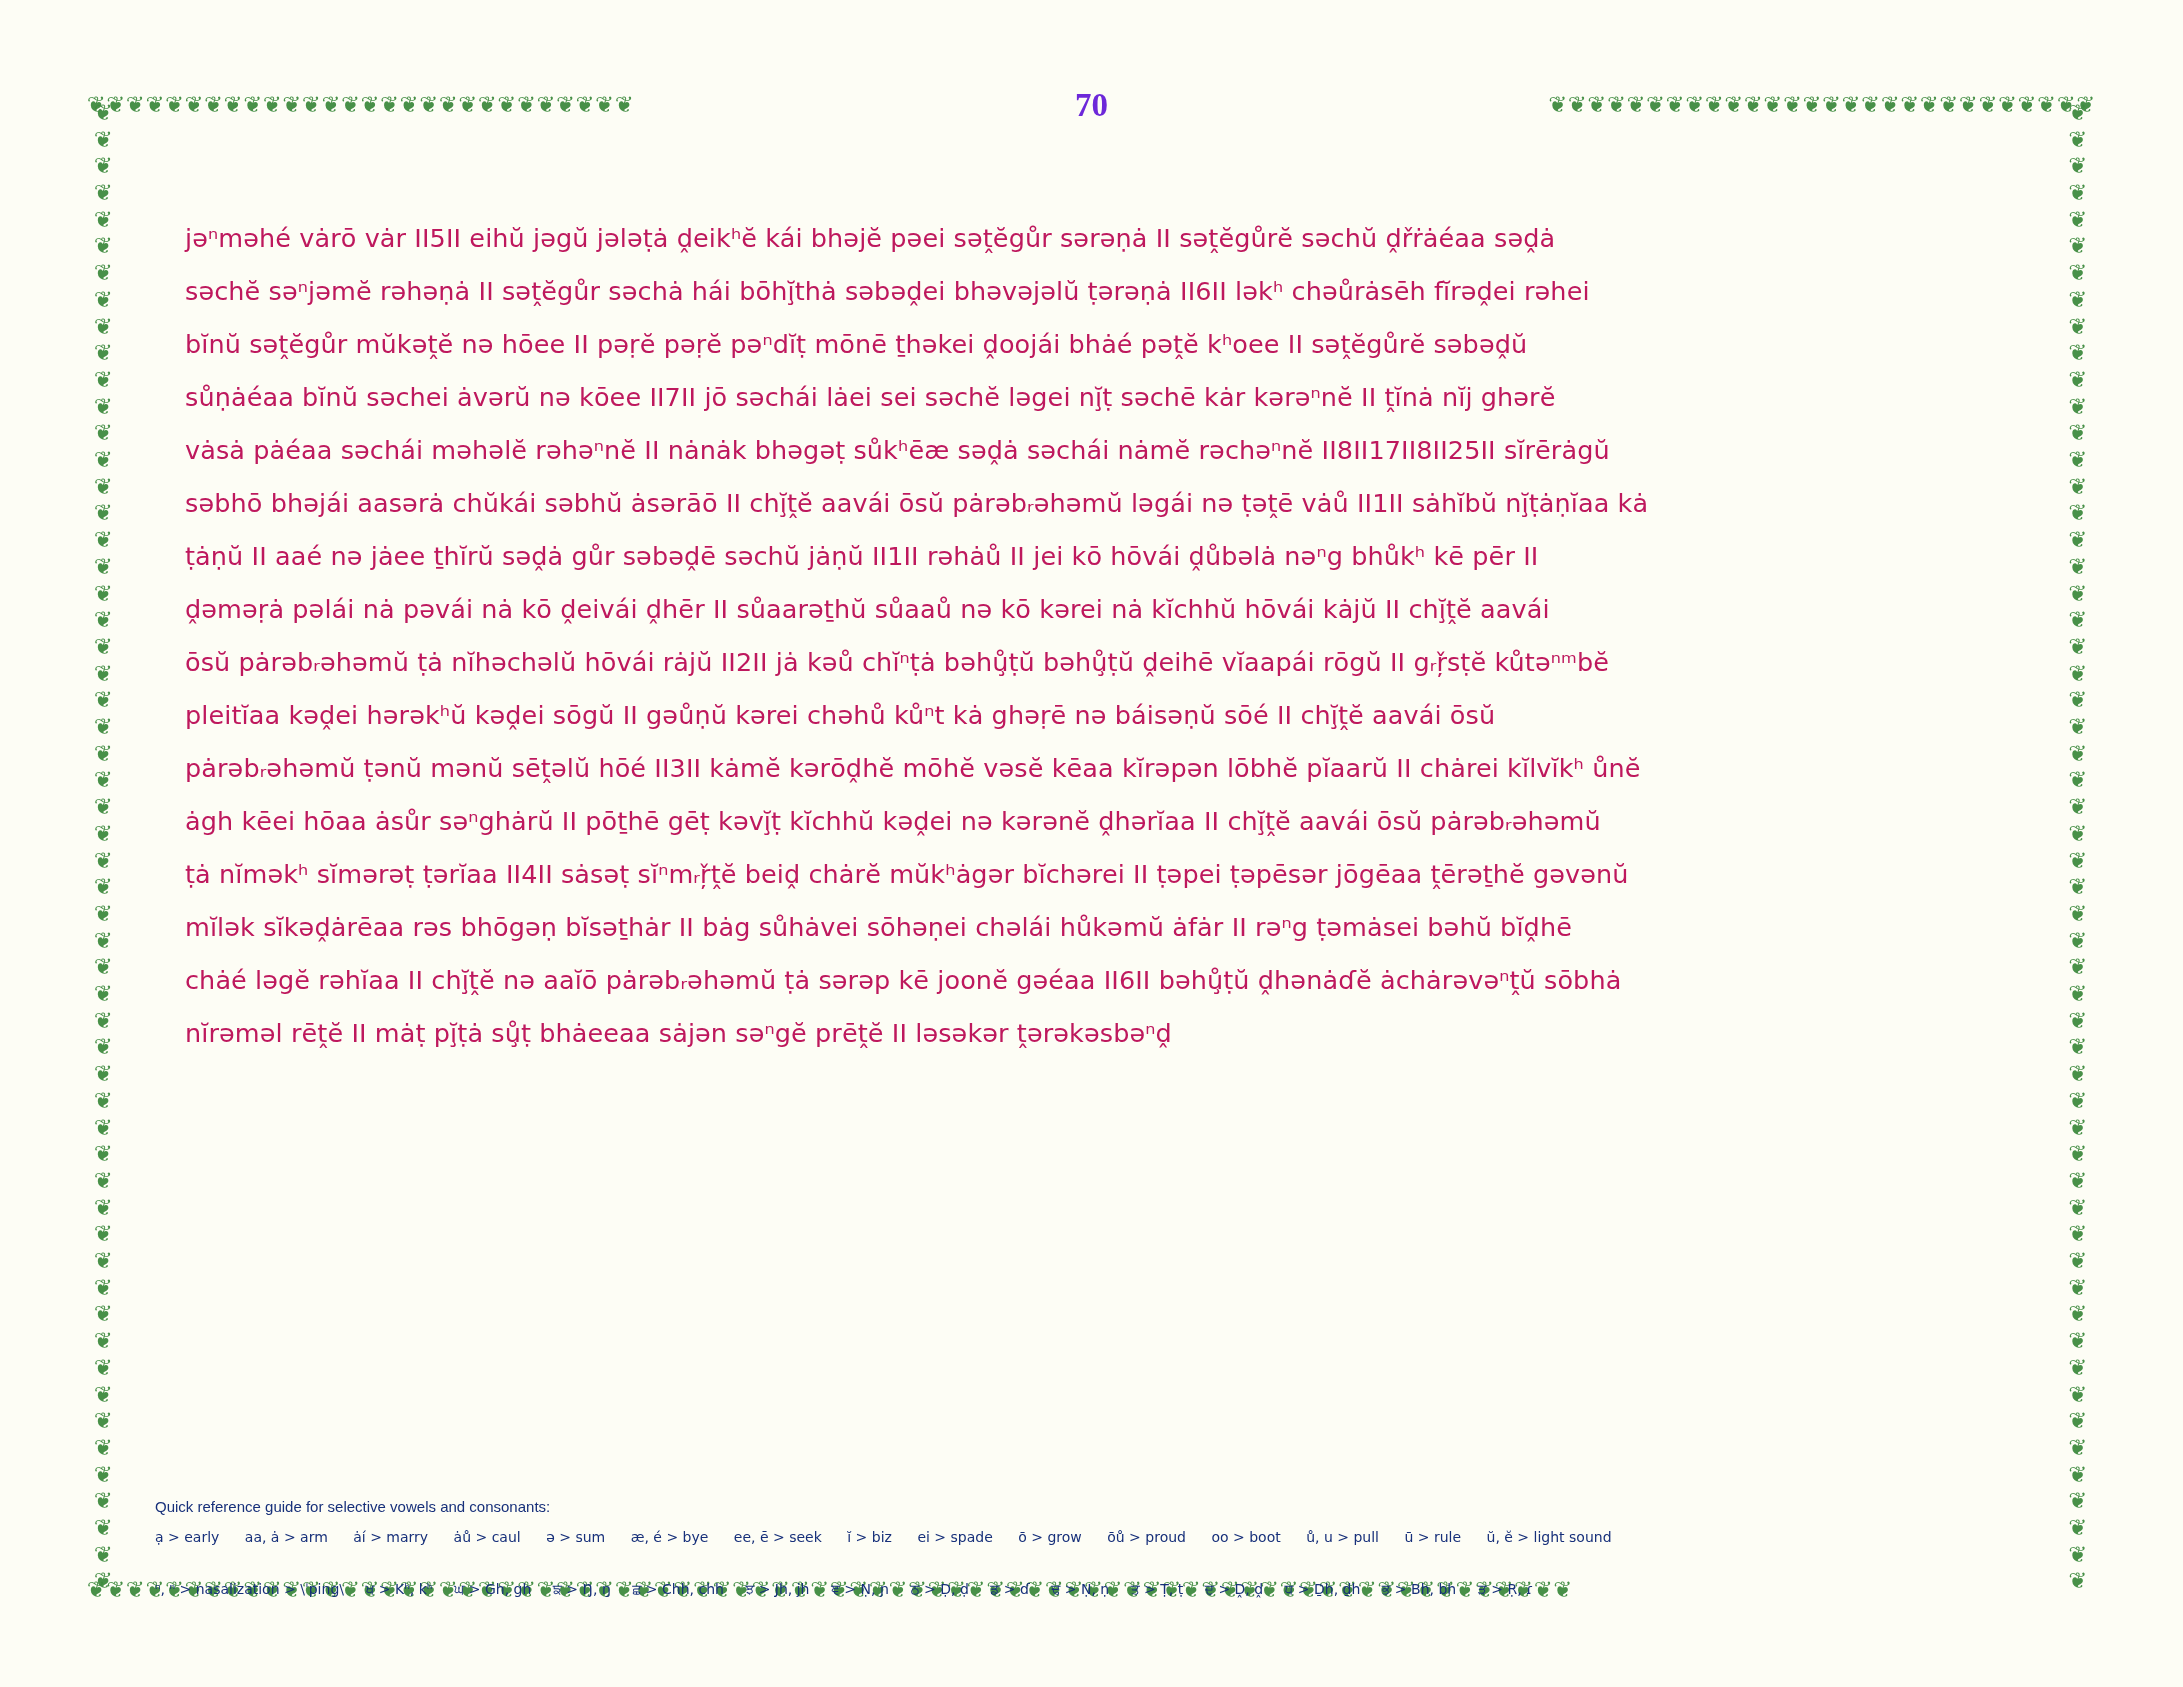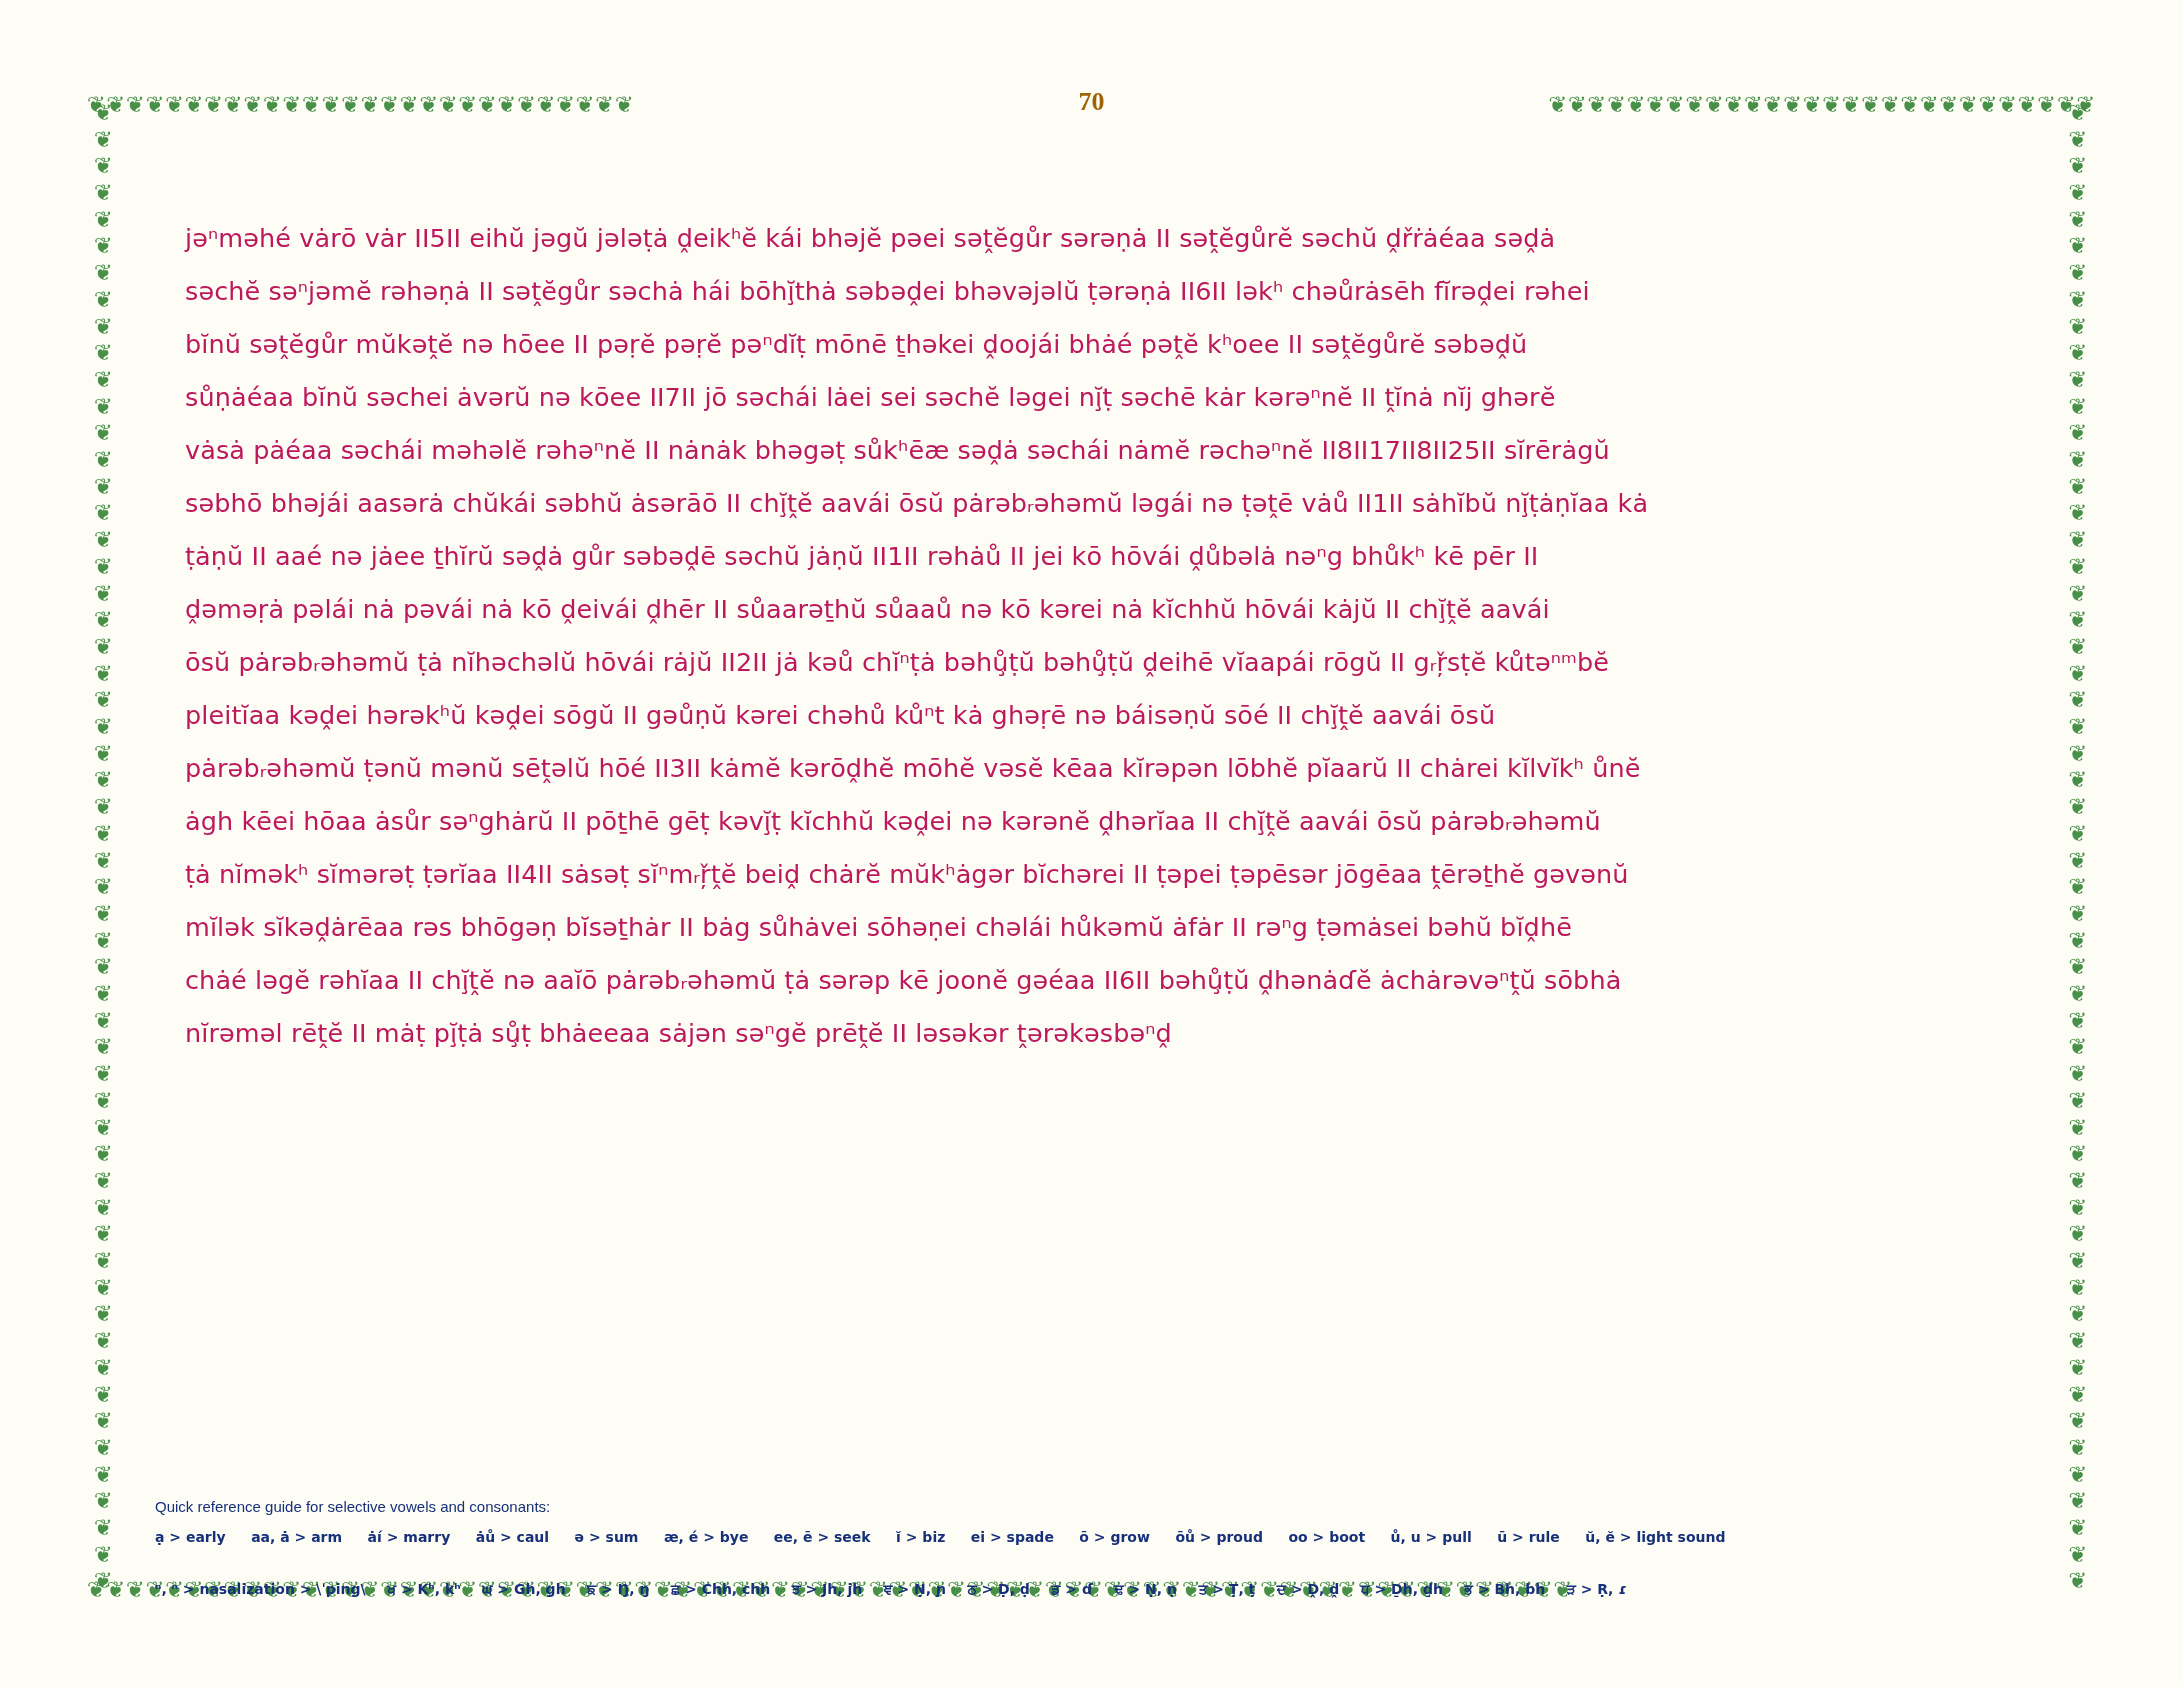--- a/index.html
+++ b/index.html
@@ -65,23 +65,23 @@
     line-height: 24px;
   }
 
   
   .page-number {
     position: absolute;
     top: 87px;
     left: 0;
     width: 100%;
     text-align: center;
-    font-size: 26px;
+    font-size: 33px;
     font-weight: bold;
-    color: #a16207;
+    color: #6d28d9;
     font-family: "Liberation Serif", serif;
   }
 
   
   .content {
     position: absolute;
     left: 185px;
     top: 212px;
     width: 1813px;
   }
@@ -109,21 +109,20 @@
   }
   .key-row {
     font-size: 14px;
     line-height: 26.5px;
     white-space: nowrap;
     font-family: "DejaVu Sans", sans-serif;
   }
   .key-row span.cell {
     display: inline-block;
     margin-right: 21px;
-    font-weight: bold;
   }
   .key-row-2 span.cell {
     margin-right: 17px;
     margin-top: 25px;
   }
 </style>
 </head>
 <body>
 
 <div class="page">

